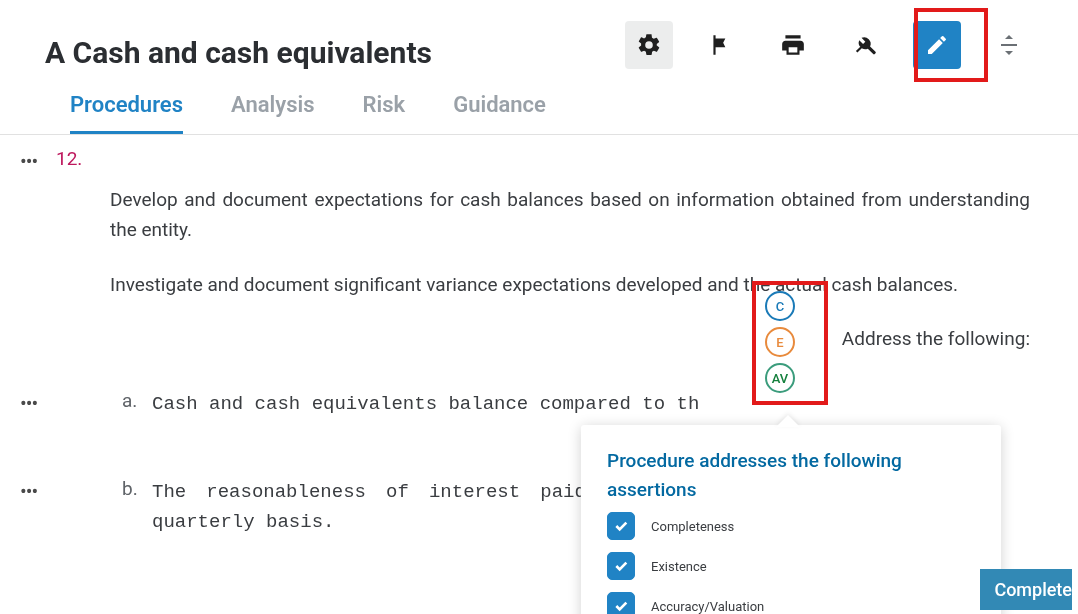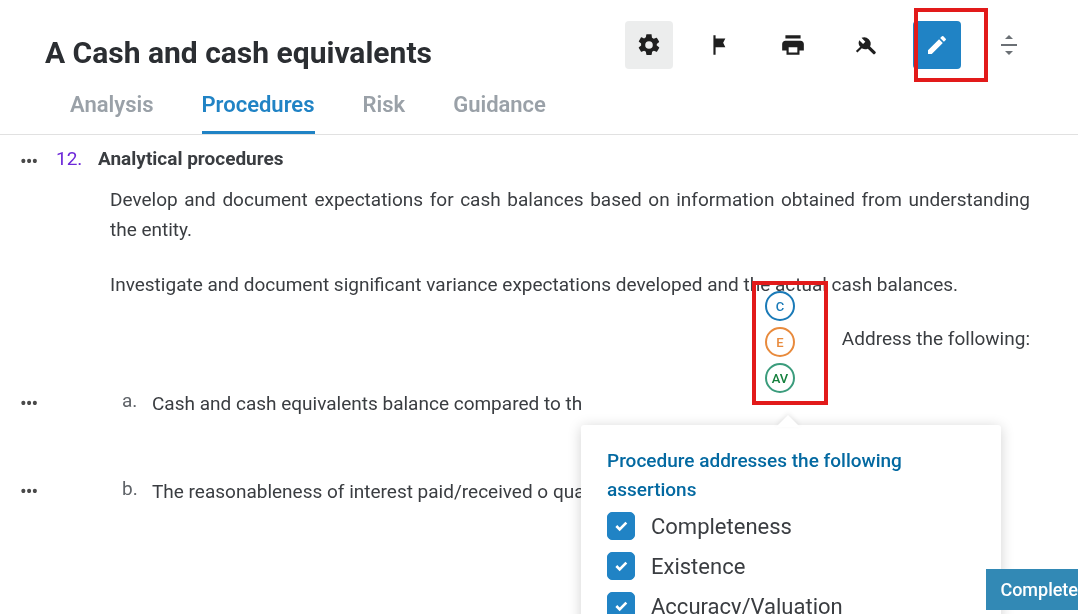--- a/index.html
+++ b/index.html
@@ -85,21 +85,21 @@
   }
   .dots {
     color: #4a4a4a;
     font-size: 20px;
     letter-spacing: -1px;
     padding-top: 2px;
     width: 26px;
     cursor: pointer;
   }
   .num {
-    color: #6d28d9;
+    color: #be185d;
     font-size: 19px;
     width: 32px;
   }
   .proc-title {
     font-weight: 700;
     font-size: 19px;
     color: #3a3d41;
   }
   .body-text {
     margin-left: 90px;
@@ -116,20 +116,21 @@
     margin-top: 34px;
   }
   .sub-item .num { color: #5f6368; width: 20px; margin-left: 66px; }
   .sub-text {
     font-size: 19px;
     color: #3a3d41;
     line-height: 1.6;
     text-align: justify;
     flex: 1;
     margin-right: 310px;
+    font-family: Liberation Mono, monospace;
   }
   .bubbles {
     position: absolute;
     top: 156px;
     left: 765px;
     display: flex;
     flex-direction: column;
     gap: 6px;
     align-items: center;
   }
@@ -202,26 +203,26 @@
     align-items: center;
     justify-content: center;
     flex-shrink: 0;
   }
   .checkbox.checked {
     background: #2083c5;
     border-color: #2083c5;
     color: #fff;
   }
   .check-label {
-    font-size: 22px;
+    font-size: 13px;
     color: #3a3d41;
   }
   .side-actions {
     position: absolute;
-    right: 0;
+    right: 6px;
     top: 434px;
     display: flex;
     flex-direction: column;
     align-items: flex-start;
     gap: 10px;
   }
   .complete-btn {
     background: #3289b5;
     color: #fff;
     font-size: 18px;
@@ -279,32 +280,31 @@
             <path d="M4 11h16v2H4z M12 2l-4 4h8l-4-4z M12 22l4-4H8l4 4z"></path>
           </svg>
       </span>
     </div>
   </div>
 </div>
 
 <div class="edit-highlight"></div>
 
 <div class="tabs">
+  <div class="tab active">Procedures</div>
   <div class="tab">Analysis</div>
-  <div class="tab active">Procedures</div>
   <div class="tab">Risk</div>
   <div class="tab">Guidance</div>
 </div>
 
 <div class="content">
   <div class="proc-block">
     <div class="proc-header">
       <div class="dots">•••</div>
       <div class="num">12.</div>
-      <div class="proc-title">Analytical procedures</div>
     </div>
     <div class="body-text">Develop and document expectations for cash balances based on information obtained from understanding the entity.</div>
     <div class="body-text" style="margin-top:24px;">Investigate and document significant variance expectations developed and the actual cash balances.</div>
     <div class="body-text" style="margin-top:24px; text-align:right;">Address the following:</div>
 
     <div class="sub-item">
       <div class="dots">•••</div>
       <div class="num">a.</div>
       <div class="sub-text">Cash and cash equivalents balance compared to th</div>
     </div>

